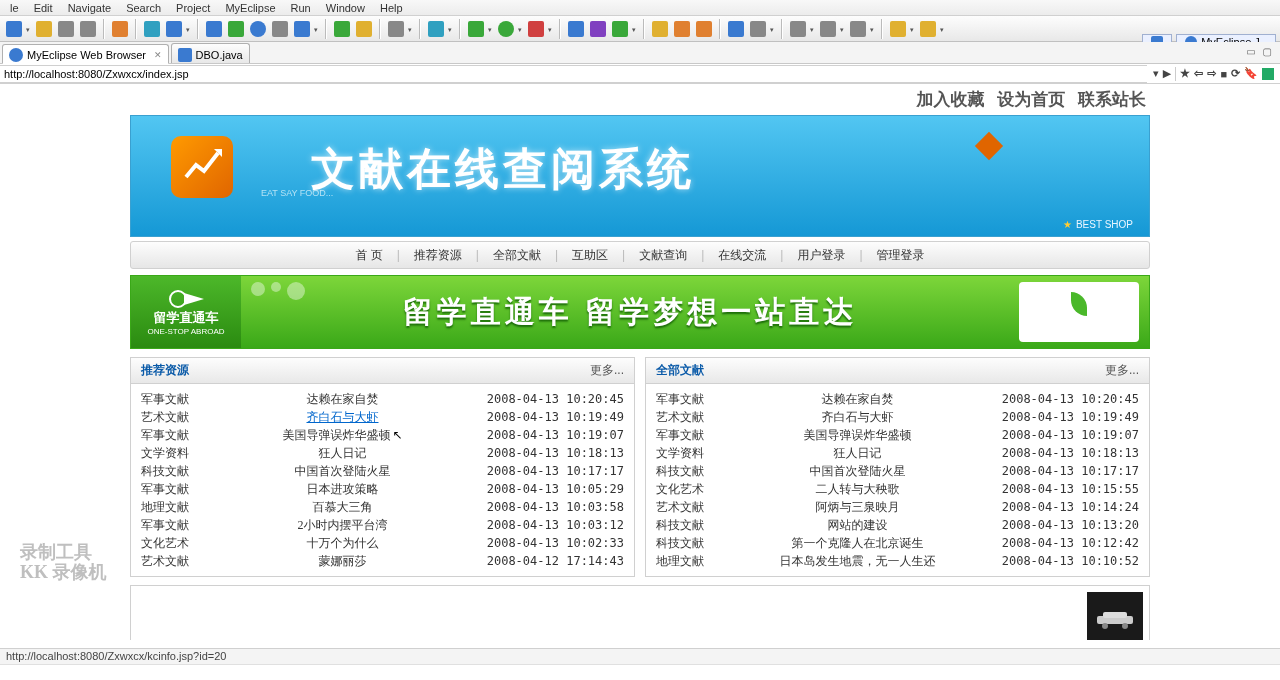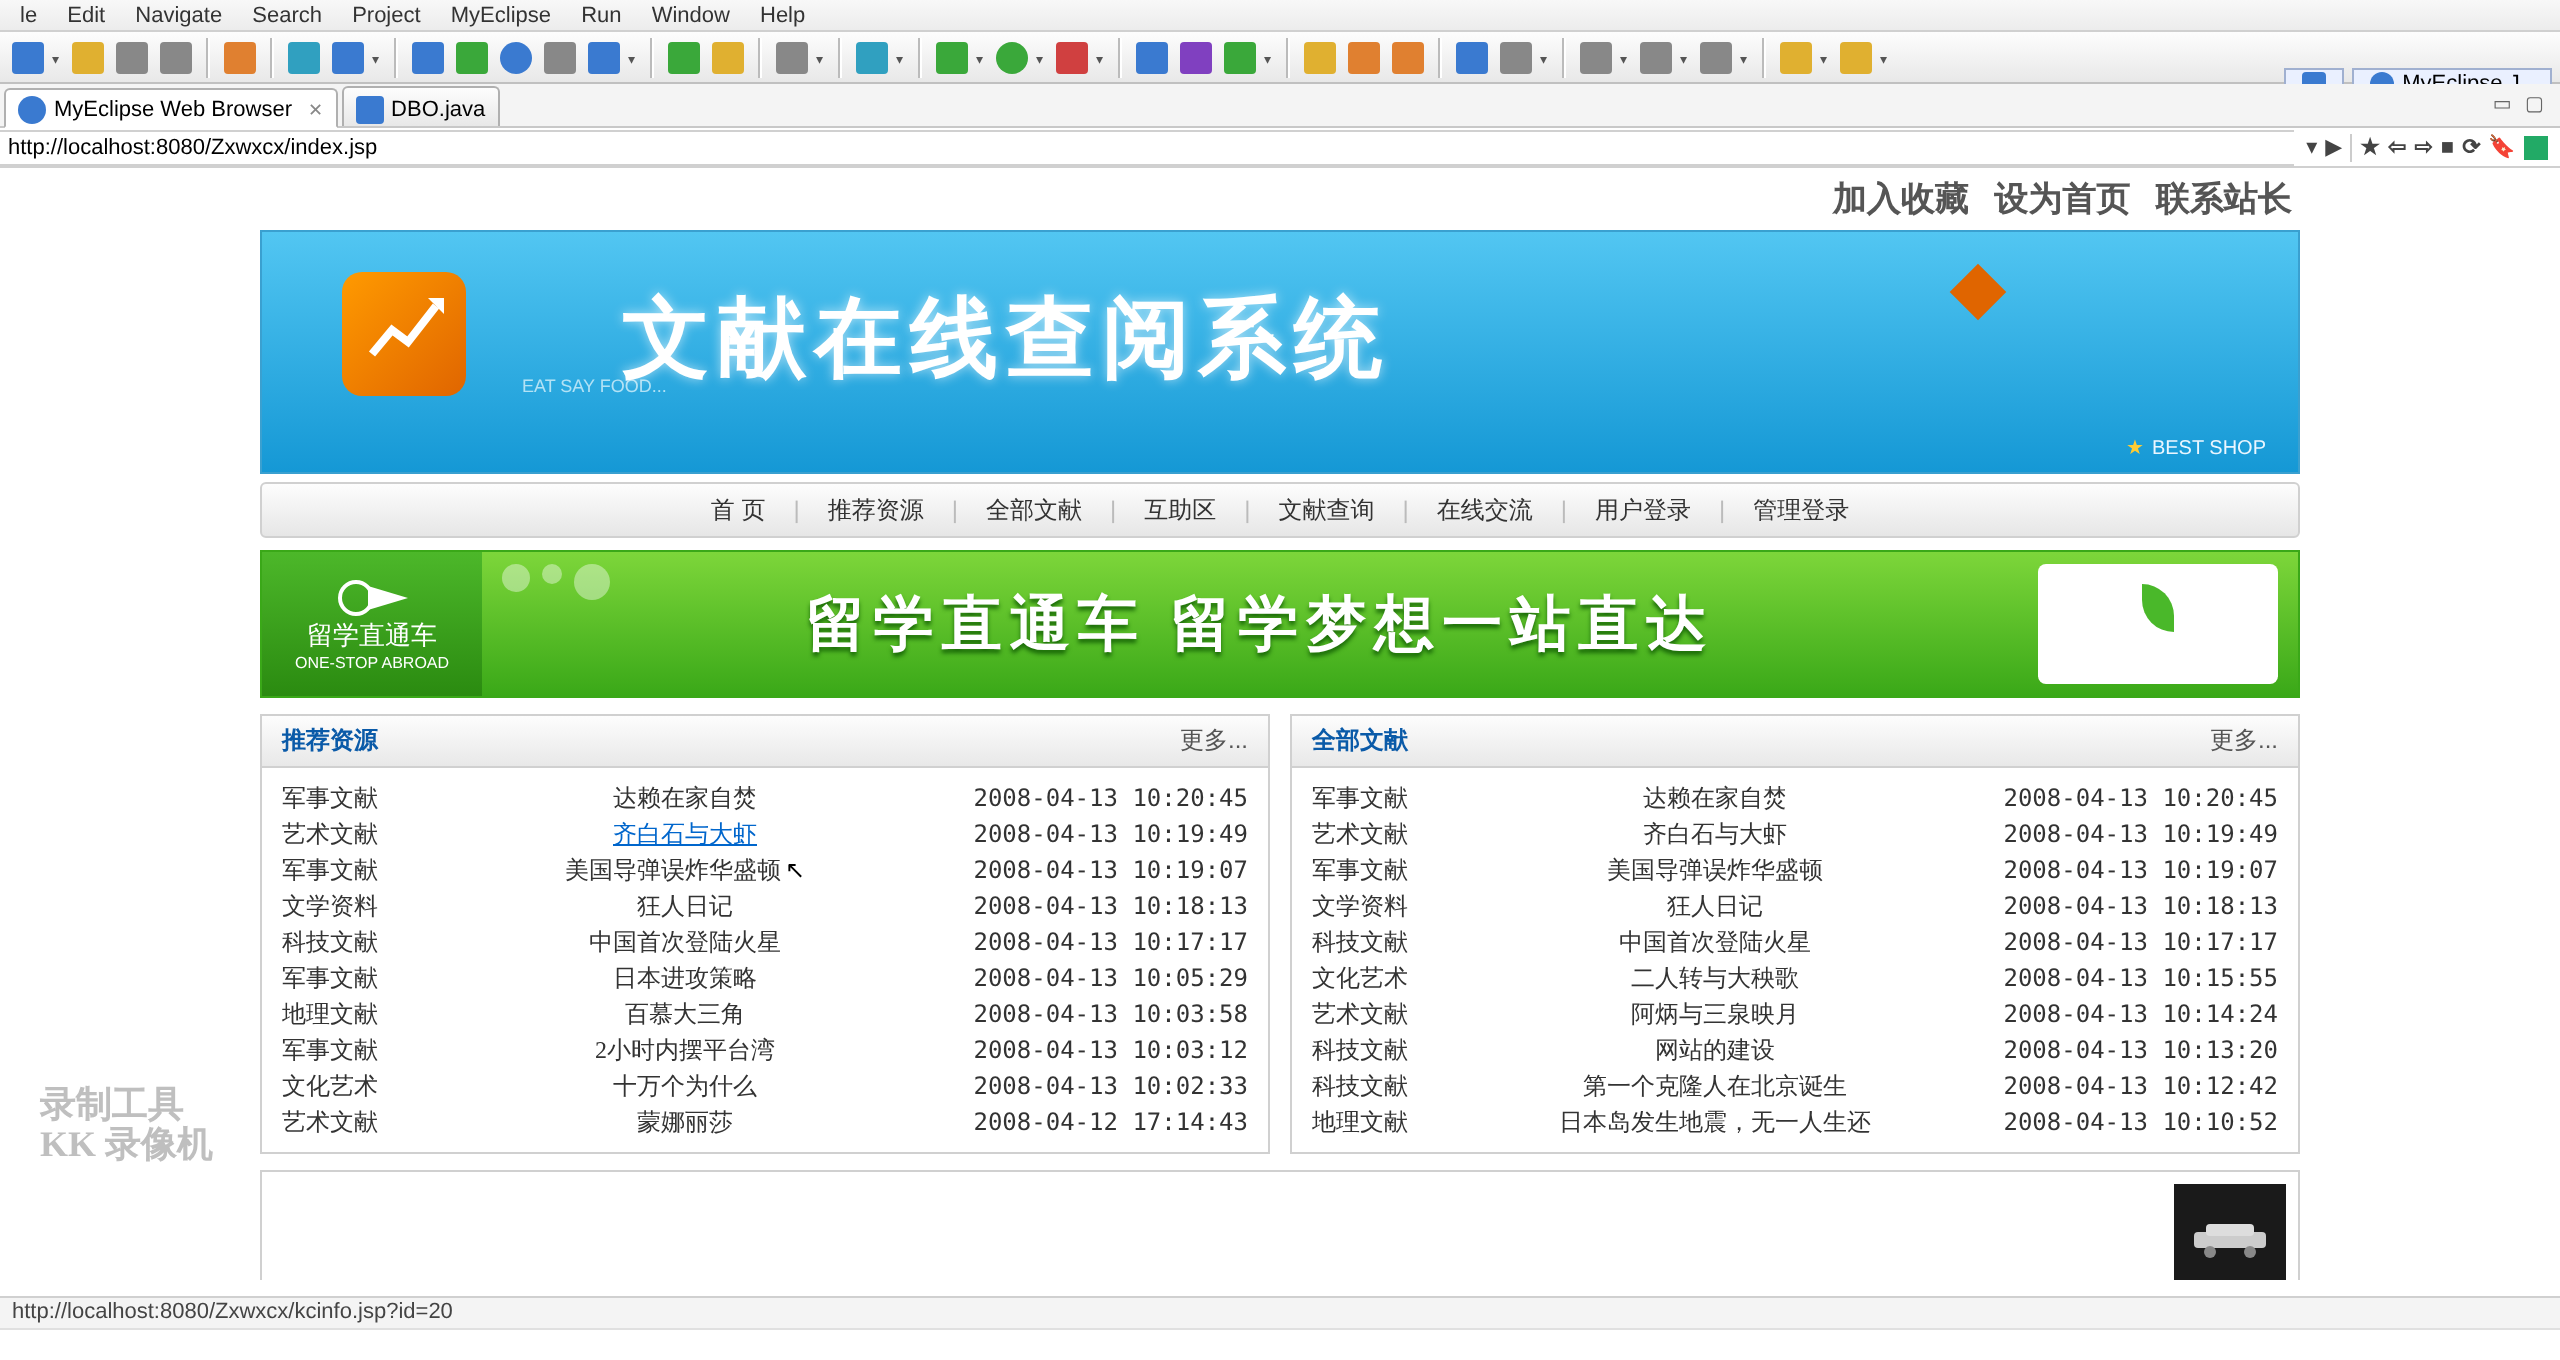--- a/index.html
+++ b/index.html
@@ -48,21 +48,21 @@
 .banner-sub { position: absolute; left: 130px; top: 72px; font-size: 9px; color: #b3e2f5; }
 .banner-best { position: absolute; right: 16px; bottom: 6px; color: #eaf6ff; font-size: 10px; display: flex; align-items: center; gap: 4px; }
 .banner-badge { position: absolute; right: 150px; top: 20px; width: 20px; height: 20px; background: #e06500; transform: rotate(45deg); }
 
 .nav { height: 28px; margin-top: 4px; background: linear-gradient(#fdfdfd,#e6e6e6); border: 1px solid #d0d0d0; border-radius: 3px; display: flex; align-items: center; justify-content: center; gap: 0; font-size: 12px; }
 .nav a { color: #333; text-decoration: none; padding: 0 14px; }
 .nav .sep { color: #bbb; }
 
 .ad { height: 74px; margin-top: 6px; background: linear-gradient(#7dd63a,#3aa818); border: 1px solid #3aa818; position: relative; overflow: hidden; display: flex; align-items: center; }
 .ad-logo { width: 110px; height: 74px; background: linear-gradient(#4db82a,#2a8a10); display: flex; flex-direction: column; align-items: center; justify-content: center; color: #fff; font-size: 13px; }
-.ad-logo .cn { font-weight: normal; }
+.ad-logo .cn { font-weight: bold; }
 .ad-logo .en { font-size: 8px; }
 .ad-text { flex: 1; text-align: center; color: #fff; font-size: 30px; font-weight: bold; letter-spacing: 4px; text-shadow: 0 2px 2px #1a6a08; }
 .ad-leaf { width: 120px; height: 60px; margin-right: 10px; background: #fff; border-radius: 4px; position: relative; }
 .ad-leaf::before { content: ""; position: absolute; left: 50%; top: 10px; width: 16px; height: 24px; background: #4ab82a; border-radius: 0 16px 0 16px; transform: translateX(-50%); }
 .ad-bubbles { position: absolute; left: 120px; top: 6px; display: flex; gap: 6px; }
 .ad-bubbles span { width: 14px; height: 14px; background: rgba(255,255,255,.4); border-radius: 50%; display: inline-block; }
 
 .cols { display: flex; gap: 10px; margin-top: 8px; }
 .col { flex: 1; border: 1px solid #d0d0d0; }
 .col-head { height: 26px; background: linear-gradient(#fdfdfd,#e8e8e8); border-bottom: 1px solid #d0d0d0; display: flex; align-items: center; padding: 0 10px; justify-content: space-between; font-size: 12px; }

